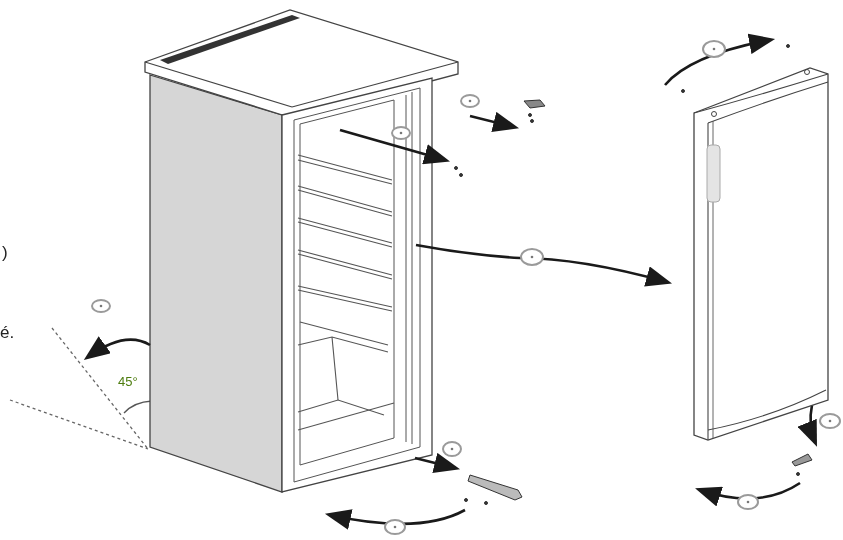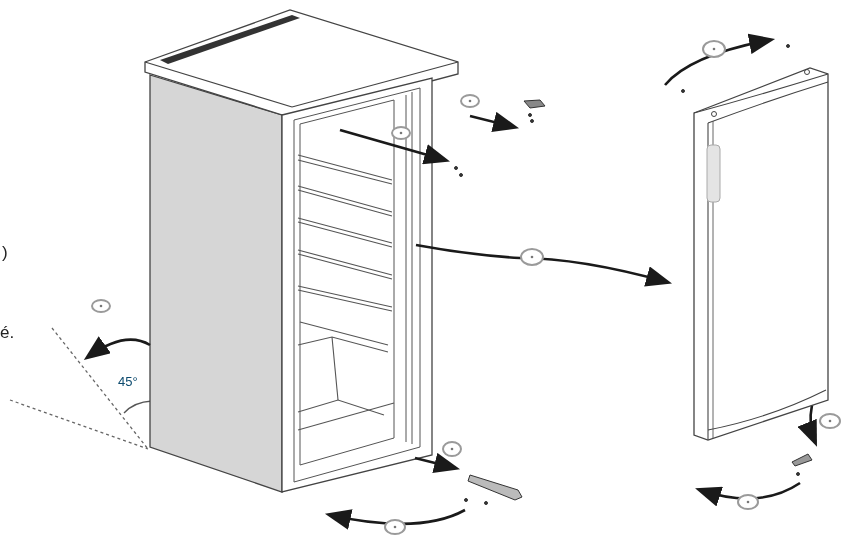--- a/index.html
+++ b/index.html
@@ -1,20 +1,20 @@
 <!DOCTYPE html>
 <html><head>
 <meta charset="utf-8">
 <style>
   html, body { margin: 0; padding: 0; background: #ffffff; }
   body { width: 843px; height: 540px; position: relative; overflow: hidden;
          font-family: "Liberation Sans", sans-serif; }
   .stage { position: absolute; left: 0; top: 0; width: 843px; height: 540px; }
   .edge-text { position: absolute; font-size: 17px; color: #222; font-family: "Liberation Sans", sans-serif; }
-  .angle-label { position: absolute; font-size: 13px; color: #0c4a6e; font-family: "Liberation Sans", sans-serif; }
+  .angle-label { position: absolute; font-size: 13px; color: #4d7c0f; font-family: "Liberation Sans", sans-serif; }
 </style>
 </head>
 <body>
 
 <div class="stage">
   <span class="edge-text" style="left:2px; top:243px;">)</span>
   <span class="edge-text" style="left:0px; top:323px;">é.</span>
   <span class="angle-label" style="left:118px; top:374px;">45°</span>
 
   <svg width="843" height="540" viewBox="0 0 843 540" style="position:absolute;left:0;top:0;">

